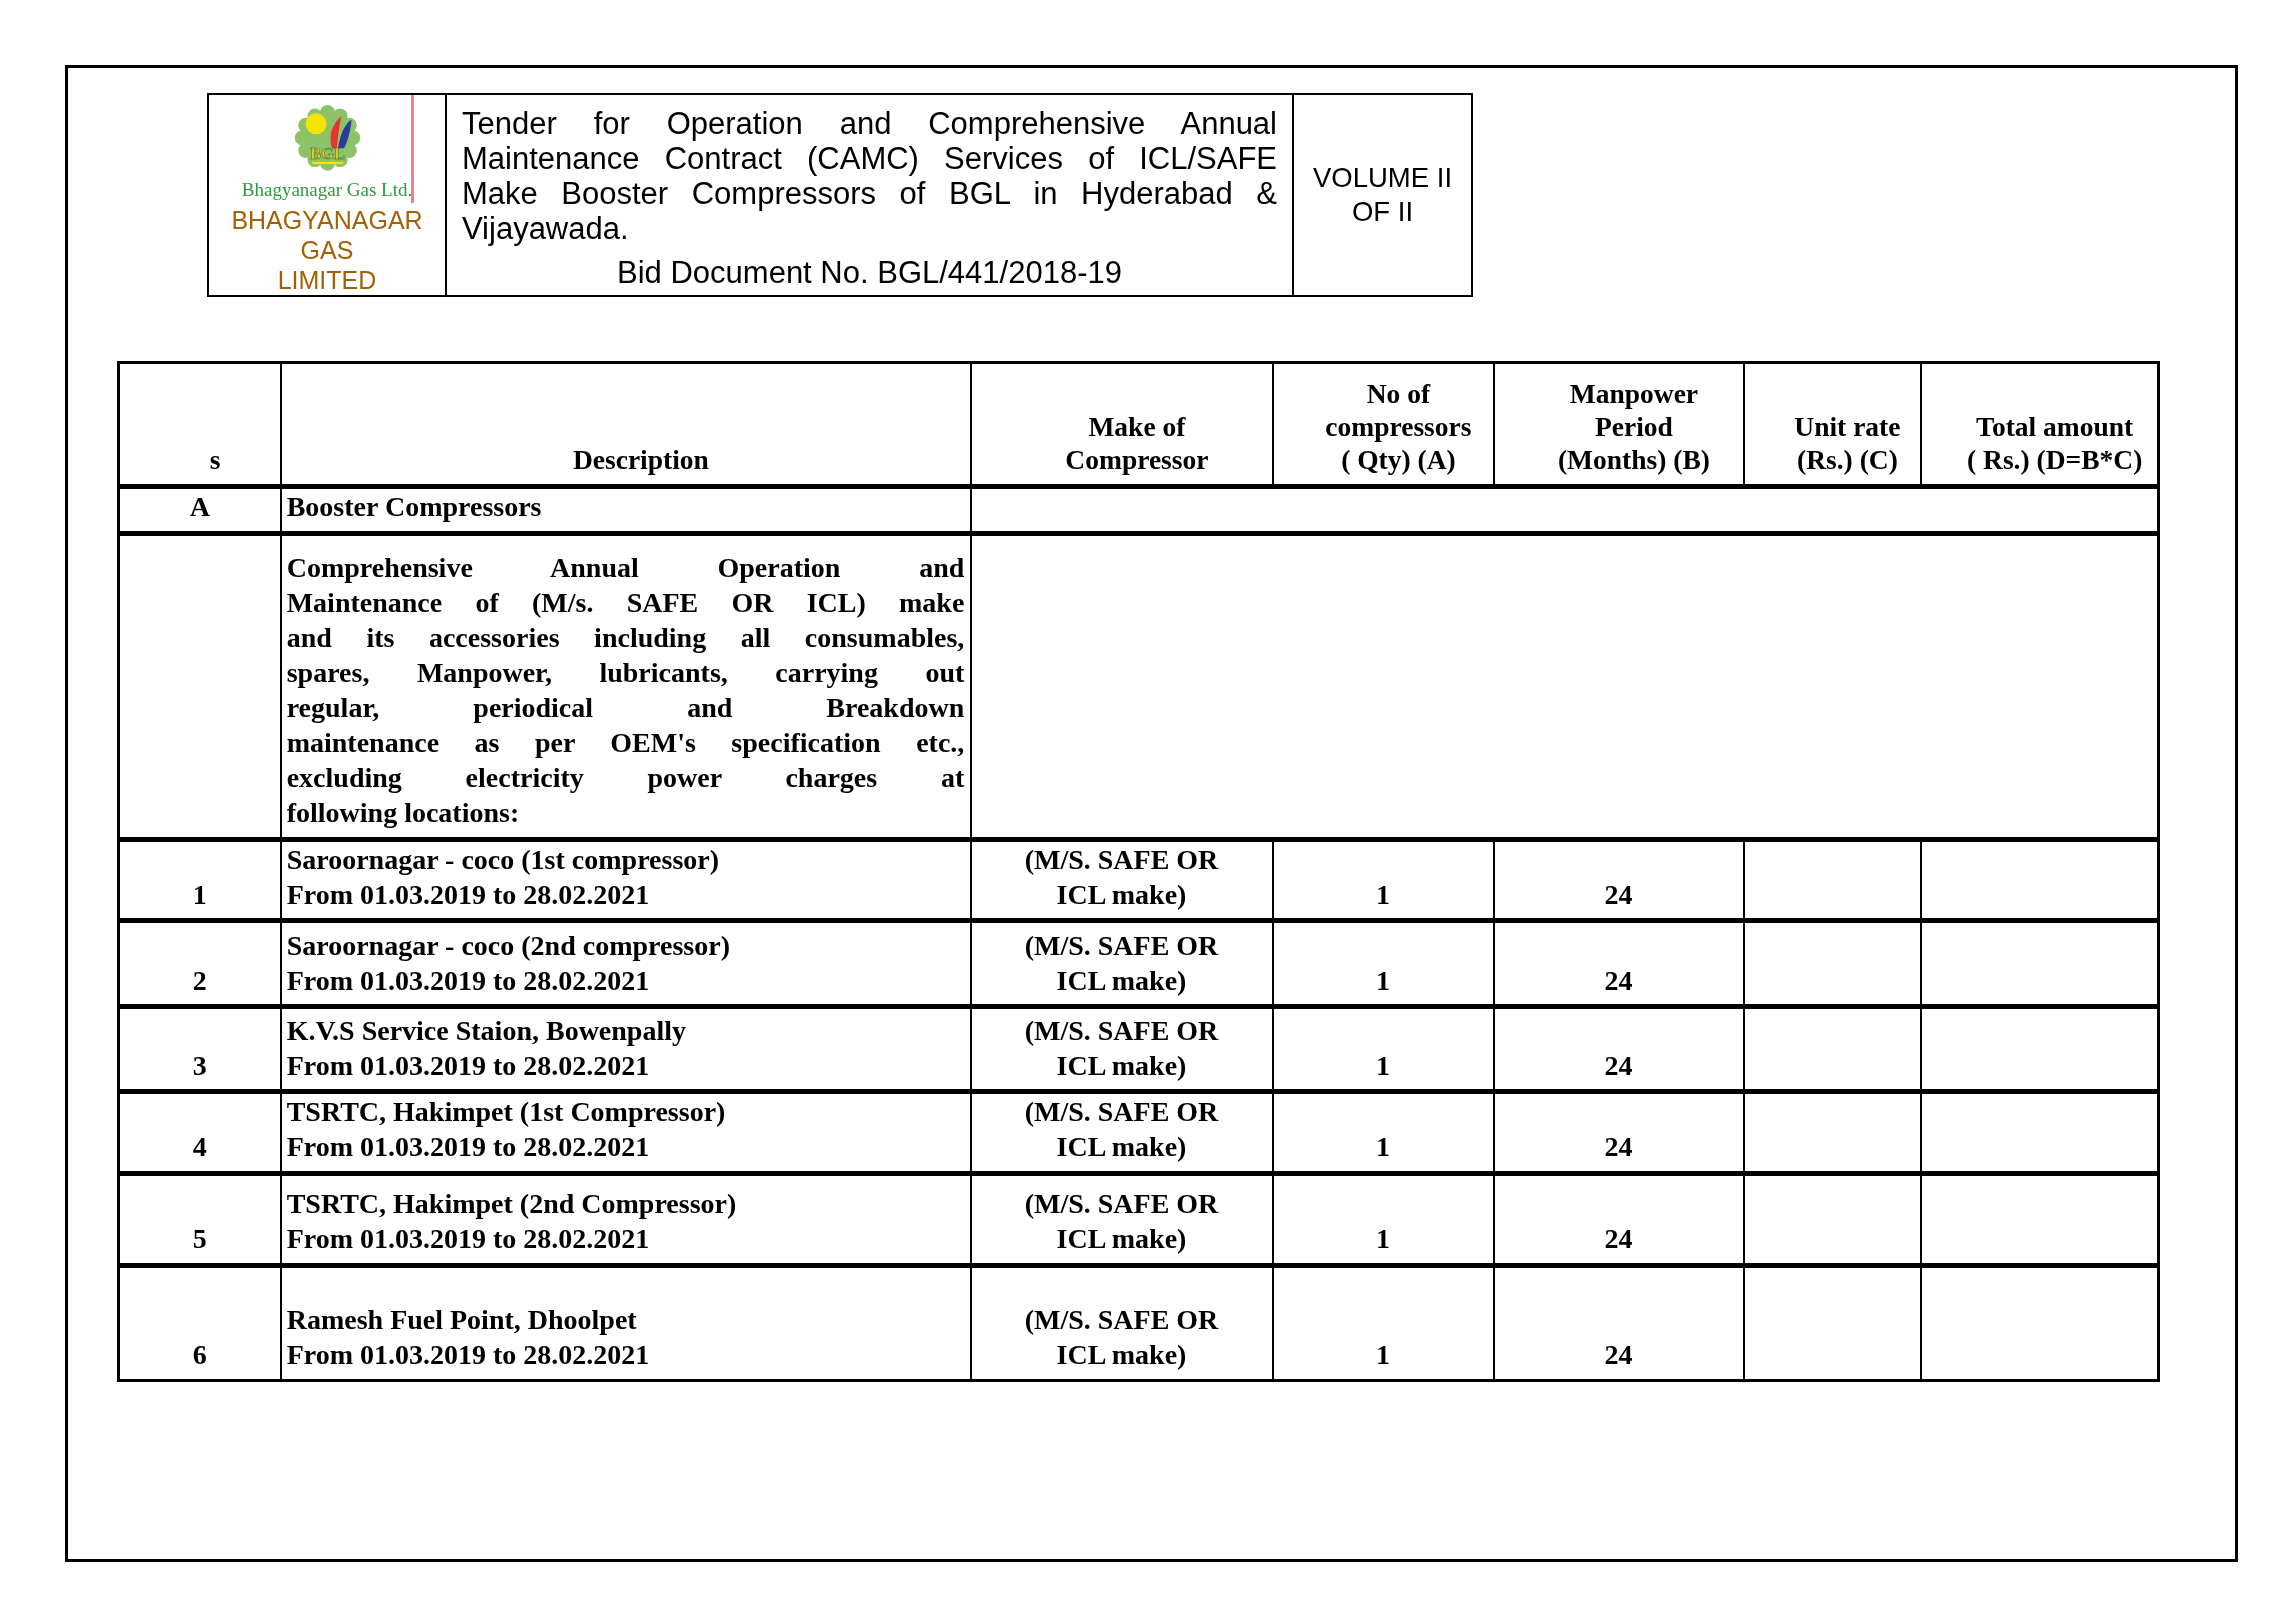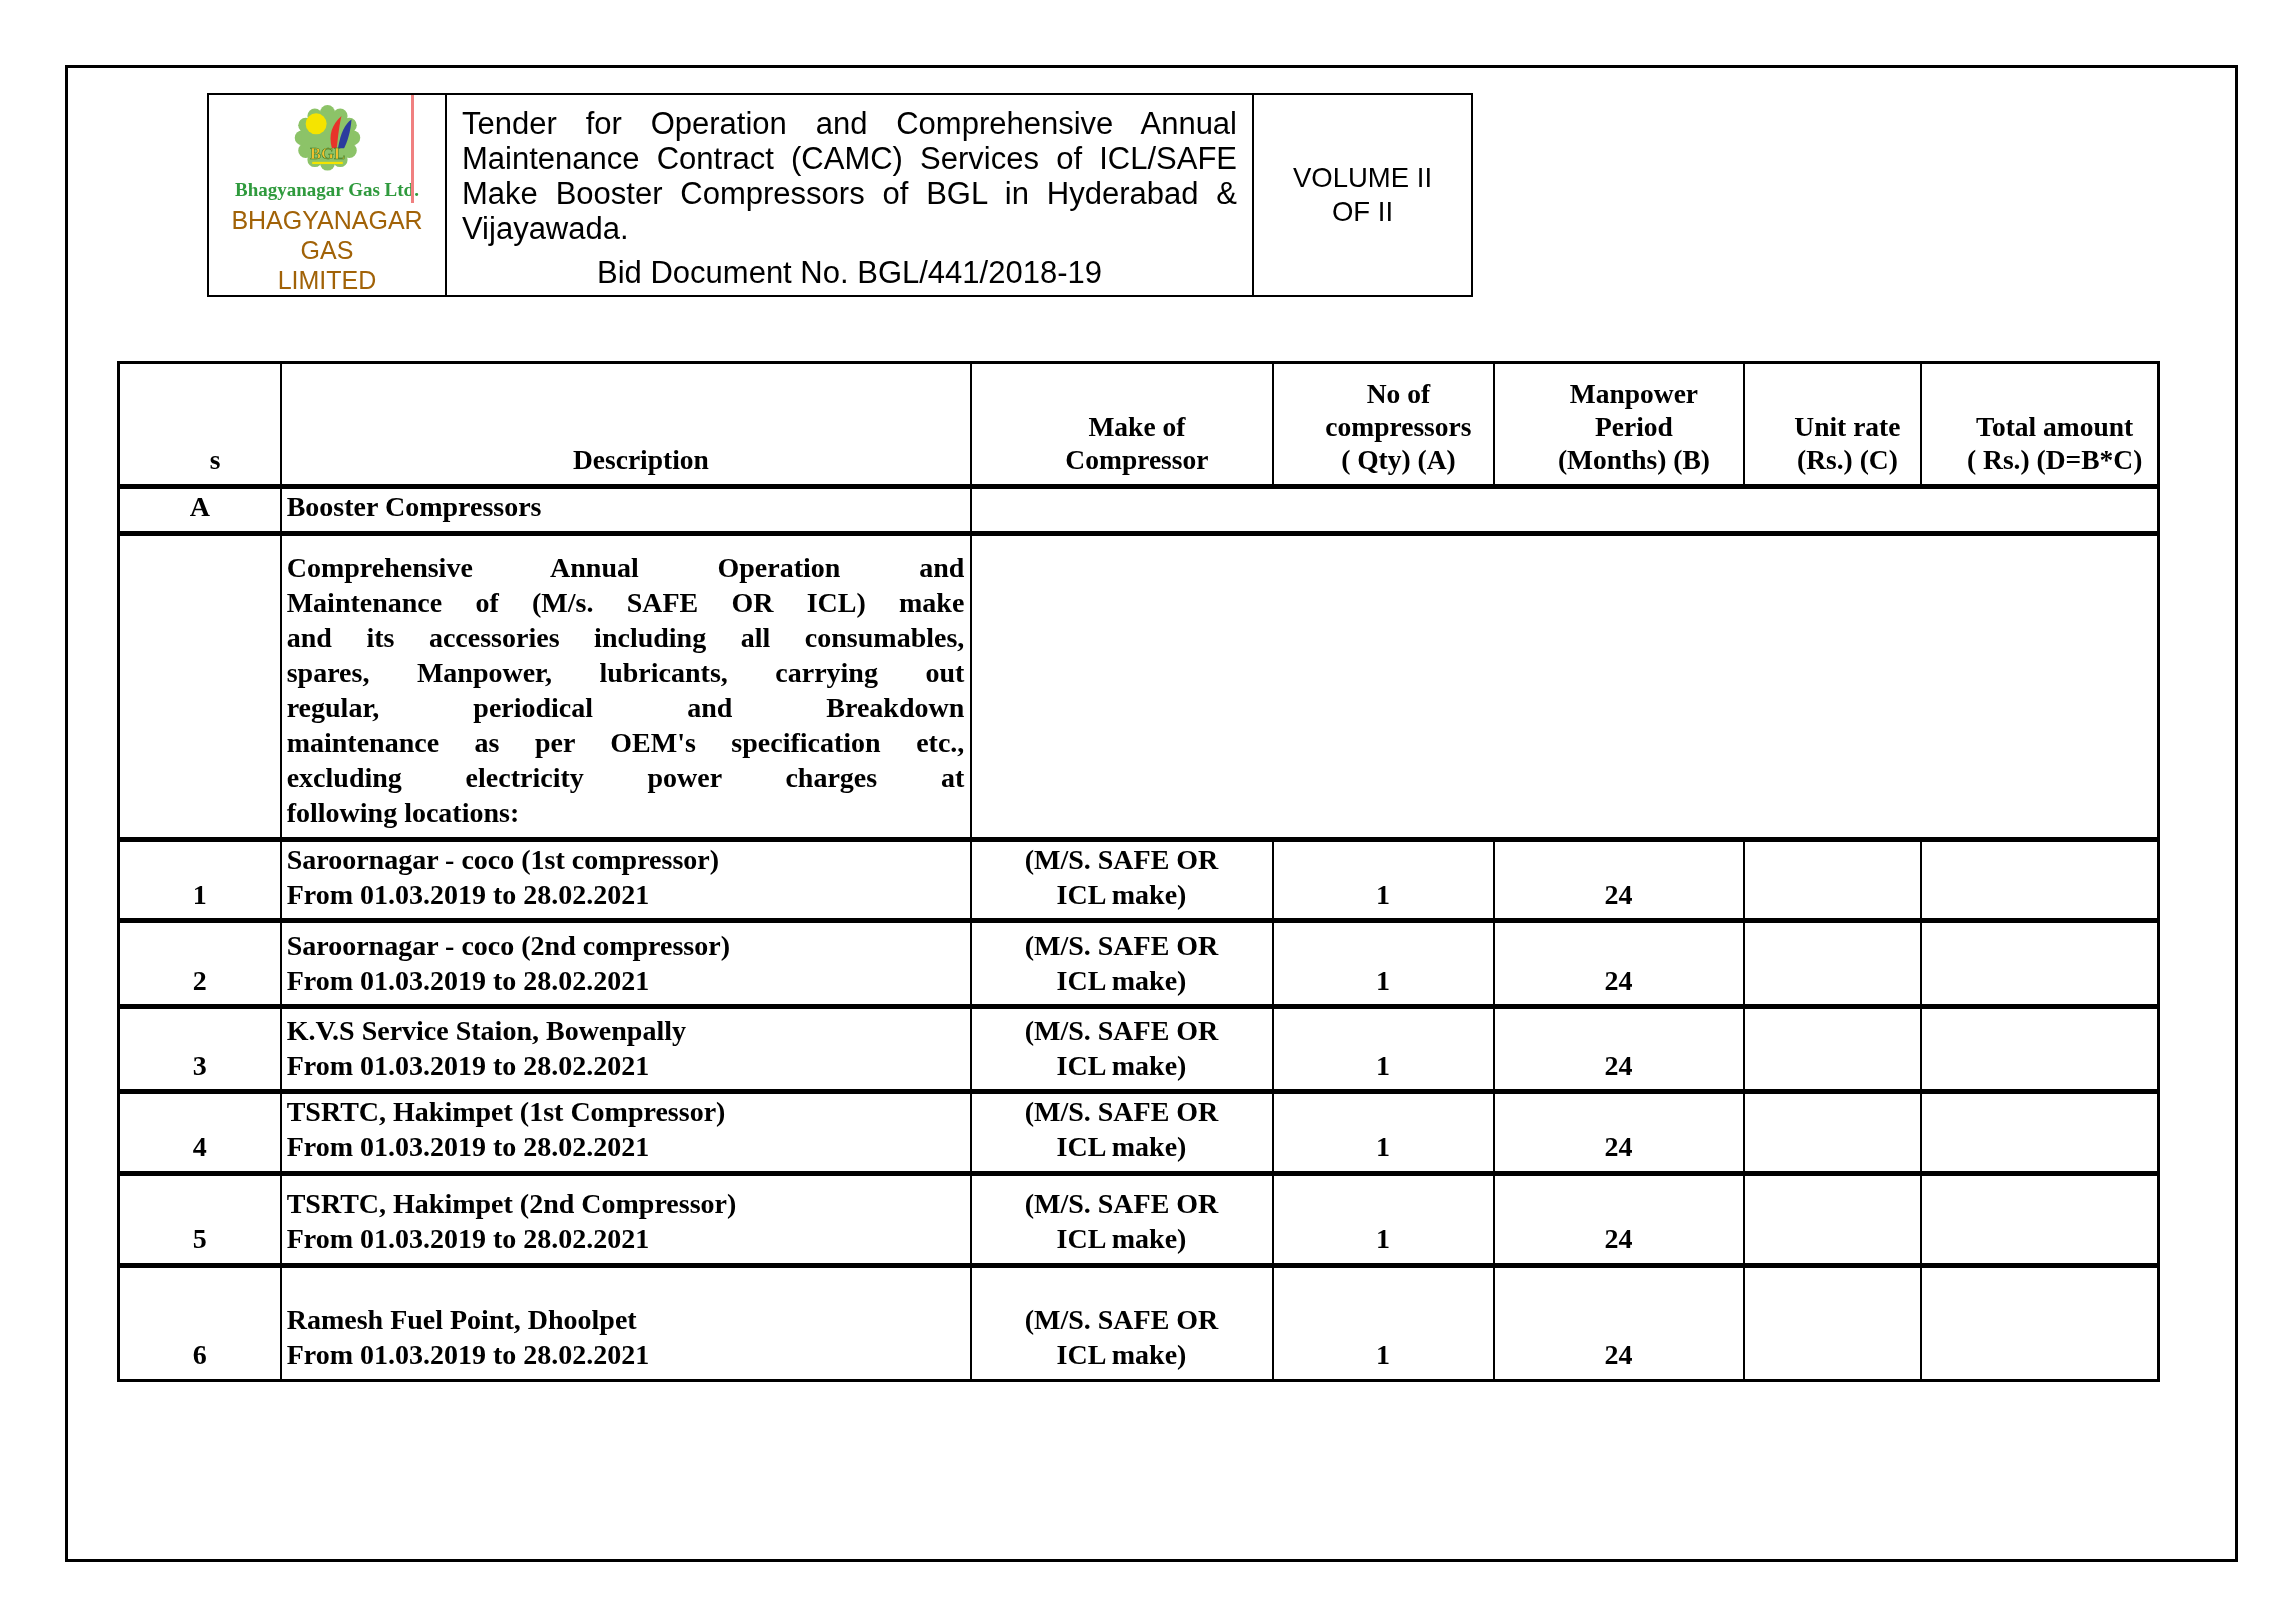--- a/index.html
+++ b/index.html
@@ -20,41 +20,41 @@
     border:2.6px solid #000;display:flex;box-sizing:border-box;
     font-family:"Liberation Sans","DejaVu Sans",sans-serif;
   }
   .logo-cell{
     width:238px;box-sizing:border-box;border-right:2.6px solid #000;
     position:relative;display:flex;flex-direction:column;align-items:center;
     padding-top:6.5px;flex:0 0 auto;
   }
   .logo-caption{
     font-family:"Liberation Serif","DejaVu Serif",serif;
-    font-weight:bold;font-size:19px;color:#2f9a3d;line-height:21px;margin-top:1.3px;
+    font-weight:normal;font-size:19px;color:#2f9a3d;line-height:21px;margin-top:1.3px;
   }
   .company-name{
     font-size:25px;line-height:30px;text-align:center;margin-top:5.2px;
     white-space:pre-line;color:#a16207;
   }
   .red-line{
     position:absolute;top:0;left:202px;width:2.6px;height:108px;background:#f08080;
   }
   .title-cell{
     flex:1 1 auto;box-sizing:border-box;border-right:2.6px solid #000;
     padding:10.5px 15px 0 15px;
   }
   .tender-title{
     font-size:31px;line-height:35px;
     white-space:pre-line;text-align:justify;text-align-last:justify;
   }
   .tender-title-last{font-size:31px;line-height:35px;text-align:left;}
   .bid-line{font-size:31px;line-height:35px;text-align:center;margin-top:9px;}
   .volume-cell{
-    width:217px;flex:0 0 auto;display:flex;align-items:center;justify-content:center;
+    width:177px;flex:0 0 auto;display:flex;align-items:center;justify-content:center;
     text-align:center;font-size:27.5px;line-height:34px;white-space:pre-line;
   }
 
   
   table.tender{
     position:absolute;left:49px;top:293px;width:2039px;
     border-collapse:collapse;table-layout:fixed;
     border:3.3px solid #000;
     font-family:"Liberation Serif","DejaVu Serif",serif;
     font-weight:bold;font-size:28px;line-height:35px;

